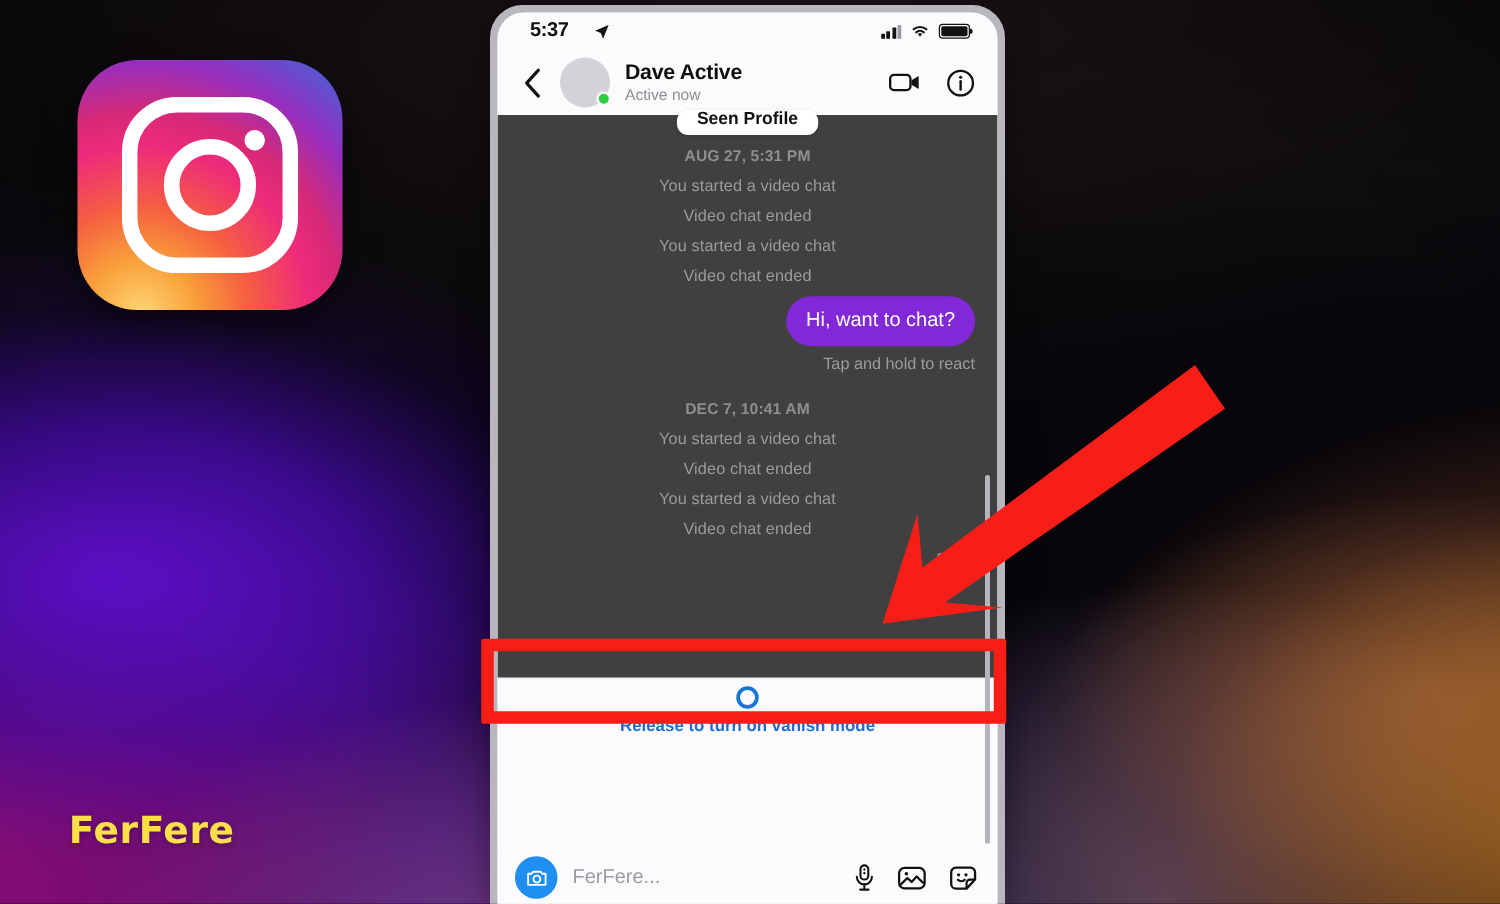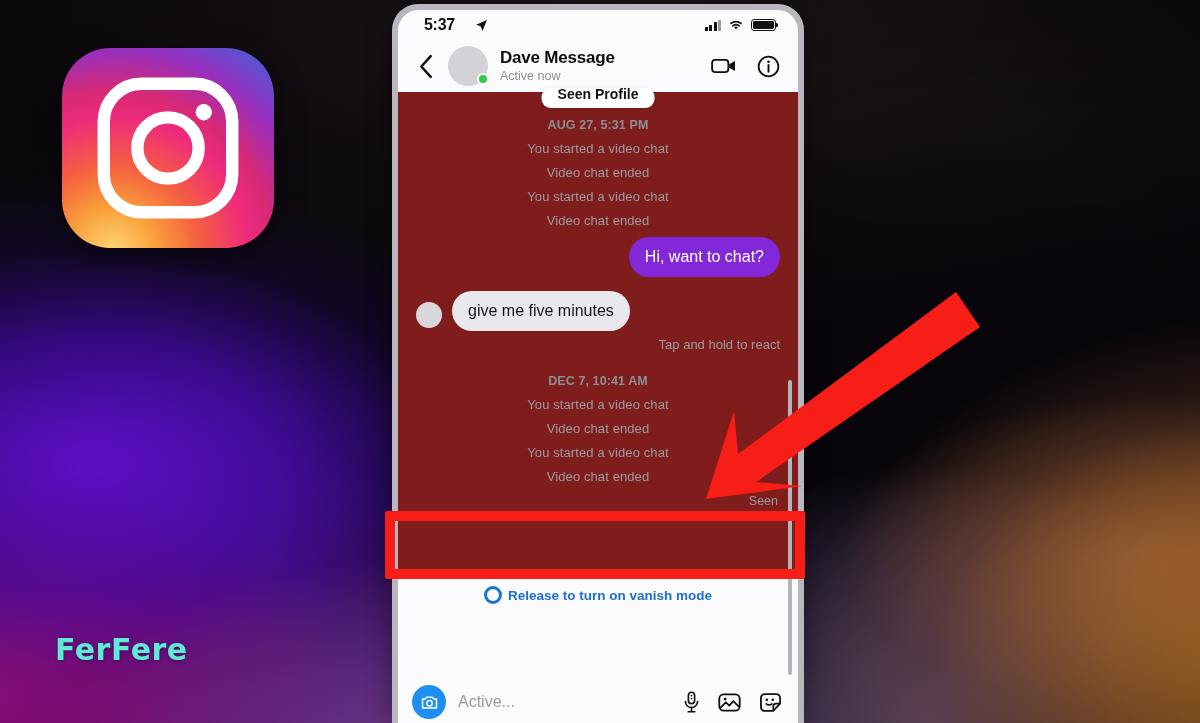--- a/index.html
+++ b/index.html
@@ -60,23 +60,23 @@
     border-radius:48px;
     background:
       radial-gradient(circle at 24% 102%, #ffd776 0%, #f9a03a 17%, #f56040 33%, #ee2a7b 52%, #d62976 62%, #962fbf 78%, #4f5bd5 95%);
     box-shadow:0 10px 28px rgba(0,0,0,.55);
     display:flex; align-items:center; justify-content:center;
   }
   #ig-logo svg { width:146px; height:146px; display:block; }
 
   
   #watermark {
-    position:absolute; left:55px; top:632px;
+    position:absolute; left:55px; top:647px;
     font-family:"DejaVu Sans", sans-serif;
-    font-size:30px; font-weight:700; color:#5eead4; letter-spacing:.5px;
+    font-size:30px; font-weight:700; color:#fde047; letter-spacing:.5px;
     text-shadow:0 1px 4px rgba(0,0,0,.3);
   }
 
   
   #phone {
     position:absolute; left:392px; top:4px; width:412px; height:723px;
     background:#b9b6bd;
     border-radius:26px 26px 0 0;
     padding:6px 6px 0 6px;
     box-shadow:0 0 26px rgba(0,0,0,.4);
@@ -129,39 +129,39 @@
     font-size:14px; font-weight:700; color:#111;
     box-shadow:0 1px 4px rgba(0,0,0,.10);
     white-space:nowrap; z-index:3; overflow:hidden; height:20px;
     display:flex; align-items:flex-end;
   }
 
   
   #msglist {
     flex:1 1 auto; position:relative; overflow:hidden;
     padding:10px 18px 0;
-    background:#7f1d1d;
+    background:#404040;
   }
   .daysep { text-align:center; font-size:12.5px; color:#8e8e93; font-weight:600; margin:16px 0 8px; letter-spacing:.1px; }
   .sysmsg { text-align:center; font-size:13px; color:#9b9ba0; margin:9px 0; letter-spacing:.1px; }
   .row { display:flex; margin:8px 0 0; }
   .row.out { justify-content:flex-end;align-items:center; }
   .row.in { justify-content:flex-start; align-items:flex-end; gap:10px; }
   .bubble { max-width:74%; padding:10px 16px; border-radius:21px; font-size:16px; line-height:1.25; }
   .bubble.out { background:#8228d9; color:#fff; }
   .bubble.in { background:#e9e8ec; color:#16161a; }
   .mini-avatar { width:26px; height:26px; border-radius:50%; background:#d8d7db; flex:0 0 26px; margin-bottom:3px; }
   .hint { font-size:13px; color:#9b9ba0; margin:6px 0 0 38px;text-align:right; }
   .seen { text-align:right; font-size:12.5px; color:#9b9ba0; margin-top:10px; padding-right:2px; }
 
   
   #vanish-panel {
     flex:0 0 52px;
     background:#fbfafc; border-top:1px solid #ebeaee;
-    display:flex; flex-direction:row; align-items:center; justify-content:center; gap:6px;
+    display:flex; flex-direction:column; align-items:center; justify-content:center; gap:6px;
   }
   #vanish-circle { width:18px; height:18px; border-radius:50%; border:3px solid #1877d2; }
   #vanish-text { font-size:13.5px; font-weight:700; color:#1d6fd0; }
 
   #gapfill { flex:1 1 auto; background:#fbfafc; }
 
   
   #composer {
     flex:0 0 46px; display:flex; align-items:center; gap:12px;
     padding:0 16px 4px 14px; background:#fbfafc;
@@ -241,21 +241,21 @@
       <div id="back-btn">
         <svg width="15" height="25" viewBox="0 0 14 24">
           <path d="M12 2L3 12l9 10" stroke="#111" stroke-width="2.4" fill="none" stroke-linecap="round" stroke-linejoin="round"></path>
         </svg>
       </div>
       <div id="avatar-wrap">
         <div id="avatar"></div>
         <div id="online-dot"></div>
       </div>
       <div id="who">
-        <div id="who-name">Dave Message</div>
+        <div id="who-name">Dave Active</div>
         <div id="who-status">Active now</div>
       </div>
       <div id="hdr-actions">
         <span class="hdr-ico">
           <svg width="26" height="20" viewBox="0 0 28 20">
             <rect x="1.2" y="3.4" width="17.5" height="13.2" rx="3.4" stroke="#111" stroke-width="2" fill="none"></rect>
             <path d="M19.6 8.1l6.2-3.6v11l-6.2-3.6z" fill="#111"></path>
           </svg>
         </span>
         <span class="hdr-ico">
@@ -274,24 +274,20 @@
       <div class="daysep">AUG 27, 5:31 PM</div>
       <div class="sysmsg">You started a video chat</div>
       <div class="sysmsg">Video chat ended</div>
       <div class="sysmsg">You started a video chat</div>
       <div class="sysmsg">Video chat ended</div>
 
       <div class="row out">
         <div class="bubble out">Hi, want to chat?</div>
       </div>
 
-      <div class="row in" style="margin-top:14px;">
-        <div class="mini-avatar"></div>
-        <div class="bubble in">give me five minutes</div>
-      </div>
       <div class="hint">Tap and hold to react</div>
 
       <div class="daysep" style="margin-top:22px;">DEC 7, 10:41 AM</div>
       <div class="sysmsg">You started a video chat</div>
       <div class="sysmsg">Video chat ended</div>
       <div class="sysmsg">You started a video chat</div>
       <div class="sysmsg">Video chat ended</div>
       <div class="seen">Seen</div>
     </div>
 
@@ -302,21 +298,21 @@
 
     <div id="gapfill"></div>
 
     <div id="composer">
       <div id="cam-btn">
         <svg width="19" height="19" viewBox="0 0 24 24">
           <path d="M3.2 7.6h3.4l1.5-2.1h7.8l1.5 2.1h3.4v11.2H3.2z" stroke="#fff" stroke-width="1.9" fill="none" stroke-linejoin="round"></path>
           <circle cx="12" cy="13" r="3.5" stroke="#fff" stroke-width="1.9" fill="none"></circle>
         </svg>
       </div>
-      <div id="msg-input">Active...</div>
+      <div id="msg-input">FerFere...</div>
       <div id="comp-actions">
         <span class="comp-ico">
           <svg width="17" height="22" viewBox="0 0 18 24">
             <rect x="5.6" y="1.4" width="6.8" height="12.4" rx="3.4" stroke="#111" stroke-width="1.8" fill="none"></rect>
             <path d="M2.4 11.4a6.6 6.6 0 0013.2 0" stroke="#111" stroke-width="1.8" fill="none" stroke-linecap="round"></path>
             <path d="M9 18v4.4M5.4 22.6h7.2" stroke="#111" stroke-width="1.8" stroke-linecap="round"></path>
             <circle cx="9" cy="5" r="1" fill="#111"></circle>
               <circle cx="9" cy="8.3" r="1" fill="#111"></circle>
           </svg>
         </span>

